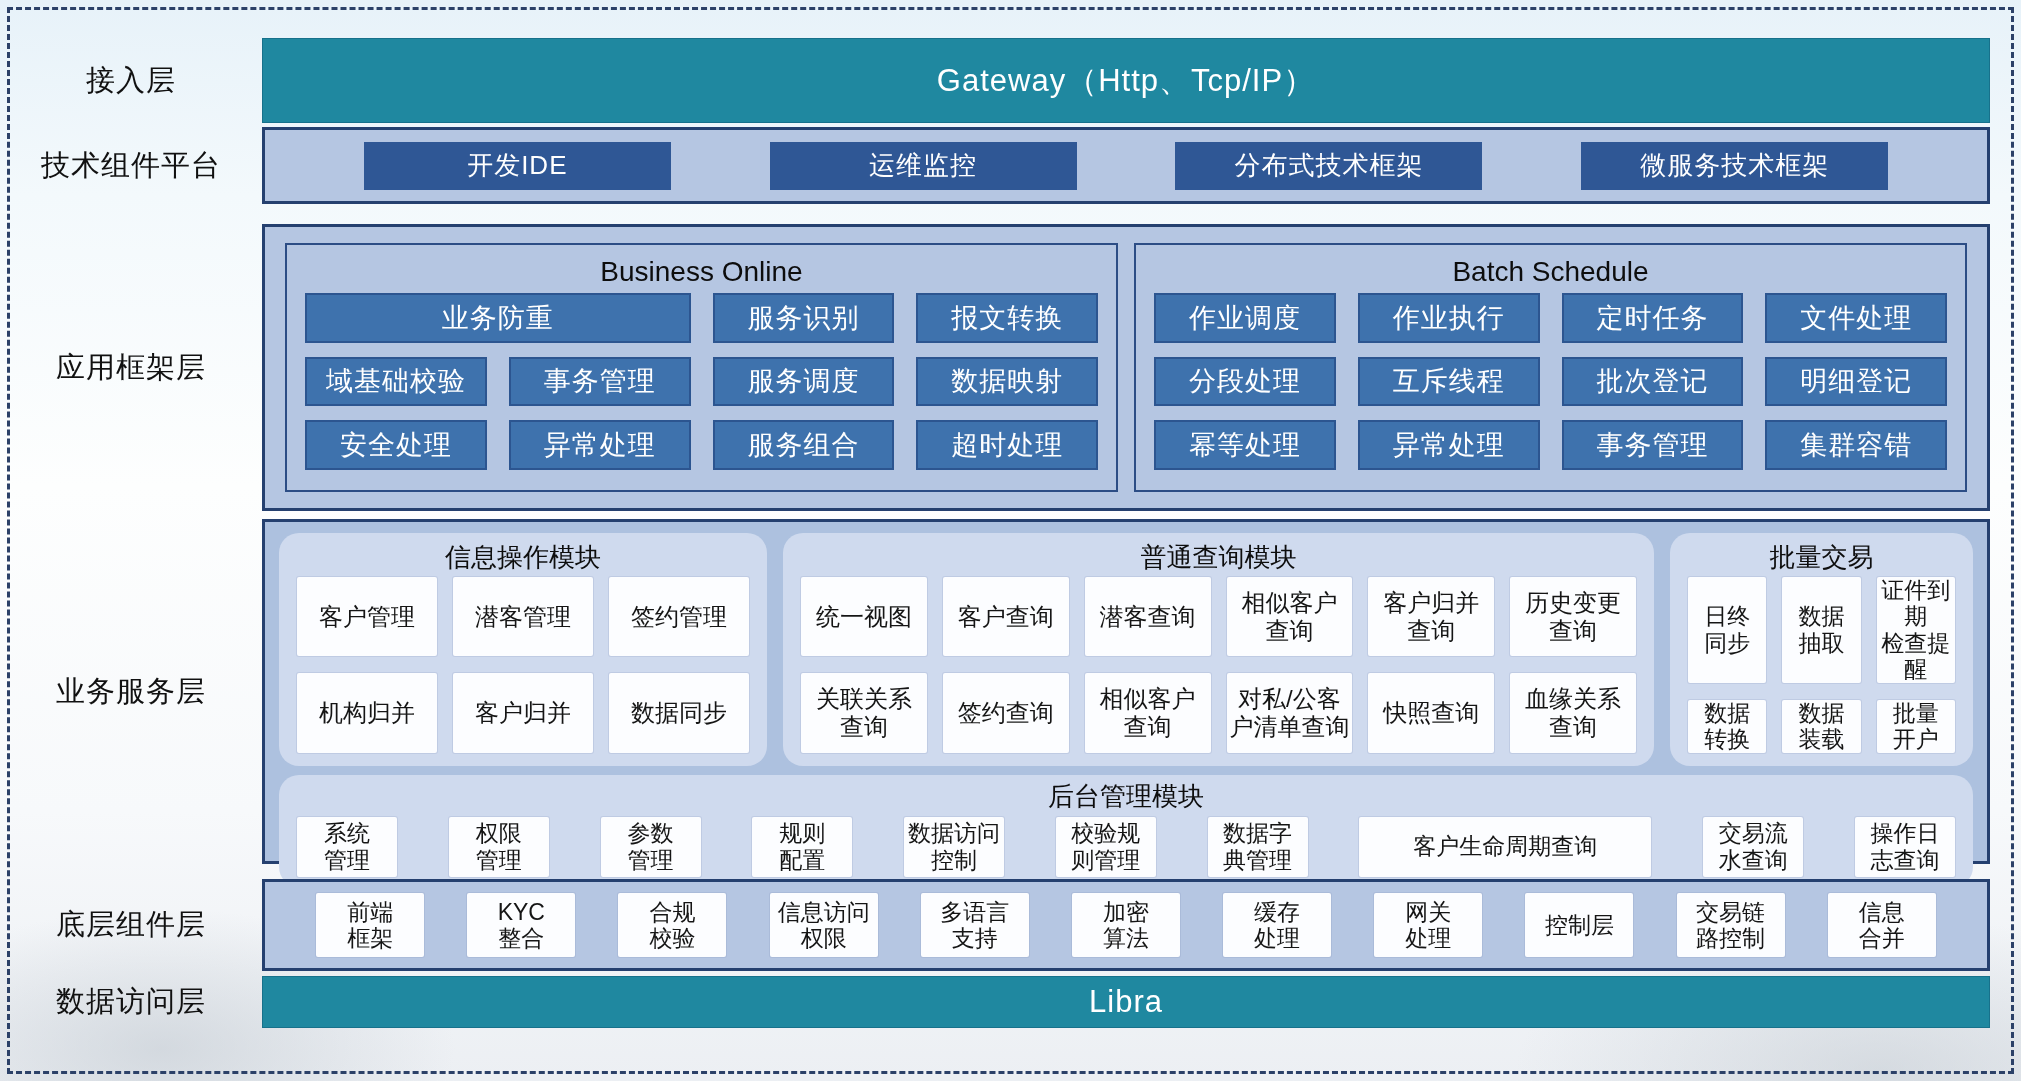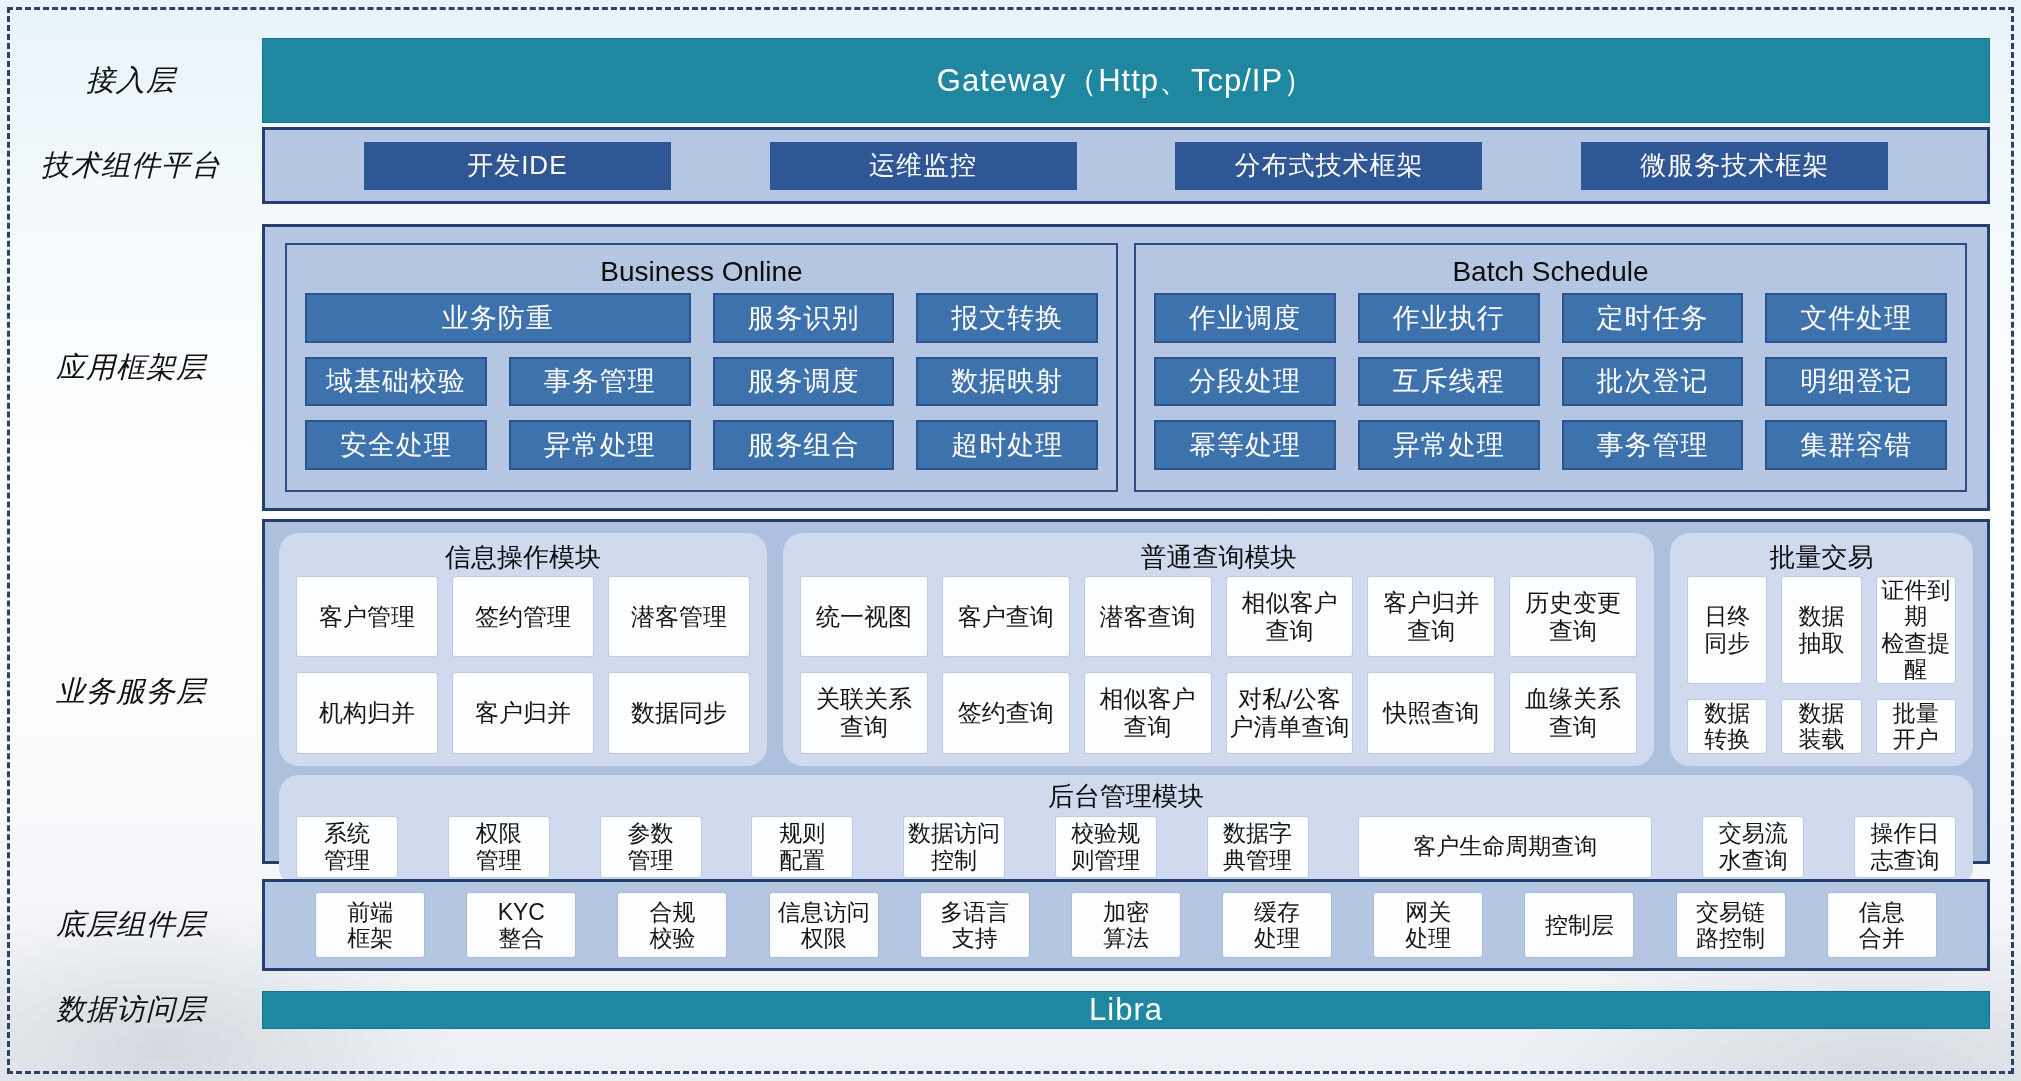--- a/index.html
+++ b/index.html
@@ -12,21 +12,21 @@
   #canvas{
     position:relative;width:2021px;height:1081px;overflow:hidden;
     background:
       radial-gradient(420px 200px at 8% 97%, rgba(190,198,206,0.55), rgba(190,198,206,0) 70%),
       radial-gradient(520px 220px at 93% 99%, rgba(190,198,206,0.5), rgba(190,198,206,0) 70%),
       linear-gradient(180deg,#e7f2f9 0%,#f3f9fc 18%,#fdfefe 45%,#f7f9fb 75%,#eceff3 100%);
   }
   #frame{position:absolute;inset:7px;border:3px dashed #2c4168;pointer-events:none;}
   #rows{position:absolute;inset:0;padding-top:38px;}
   .row{display:flex;align-items:stretch;}
-  .gutter{width:262px;flex:none;display:flex;align-items:center;justify-content:center;font-style:italic;}
+  .gutter{width:262px;flex:none;display:flex;align-items:center;justify-content:center;}
   .layer-label{font-size:29px;color:#111;letter-spacing:1px;white-space:nowrap;}
   .content{width:1728px;flex:none;box-sizing:border-box;}
 
   
   .teal-bar{
     height:100%;display:flex;align-items:center;justify-content:center;
     background:#1f88a0;border:1px solid #17718b;box-sizing:border-box;
     color:#fff;font-size:31px;letter-spacing:1px;
   }
 
@@ -175,22 +175,22 @@
       </div>
       <div class="content">
         <div class="service-panel">
 
           <div class="service-top">
 
             <div class="round-panel info-module">
               <div class="round-title">信息操作模块</div>
               <div class="cell-grid g3">
                 <div class="white-cell">客户管理</div>
+                <div class="white-cell">潜客管理</div>
                 <div class="white-cell">签约管理</div>
-                <div class="white-cell">潜客管理</div>
                 <div class="white-cell">机构归并</div>
                 <div class="white-cell">客户归并</div>
                 <div class="white-cell">数据同步</div>
               </div>
             </div>
 
             <div class="round-panel query-module">
               <div class="round-title">普通查询模块</div>
               <div class="cell-grid g6">
                 <div class="white-cell">统一视图</div>
@@ -288,21 +288,21 @@
 处理</div>
           <div class="white-cell">控制层</div>
           <div class="white-cell">交易链
 路控制</div>
           <div class="white-cell">信息
 合并</div>
         </div>
       </div>
     </div>
 
-    <div class="row" style="height:52px;margin-top:13px;align-items:center;">
+    <div class="row" style="height:52px;margin-top:5px;">
       <div class="gutter">
         <div class="layer-label">数据访问层</div>
       </div>
       <div class="content">
         <div class="teal-bar">
           <span>Libra</span>
         </div>
       </div>
     </div>
 

